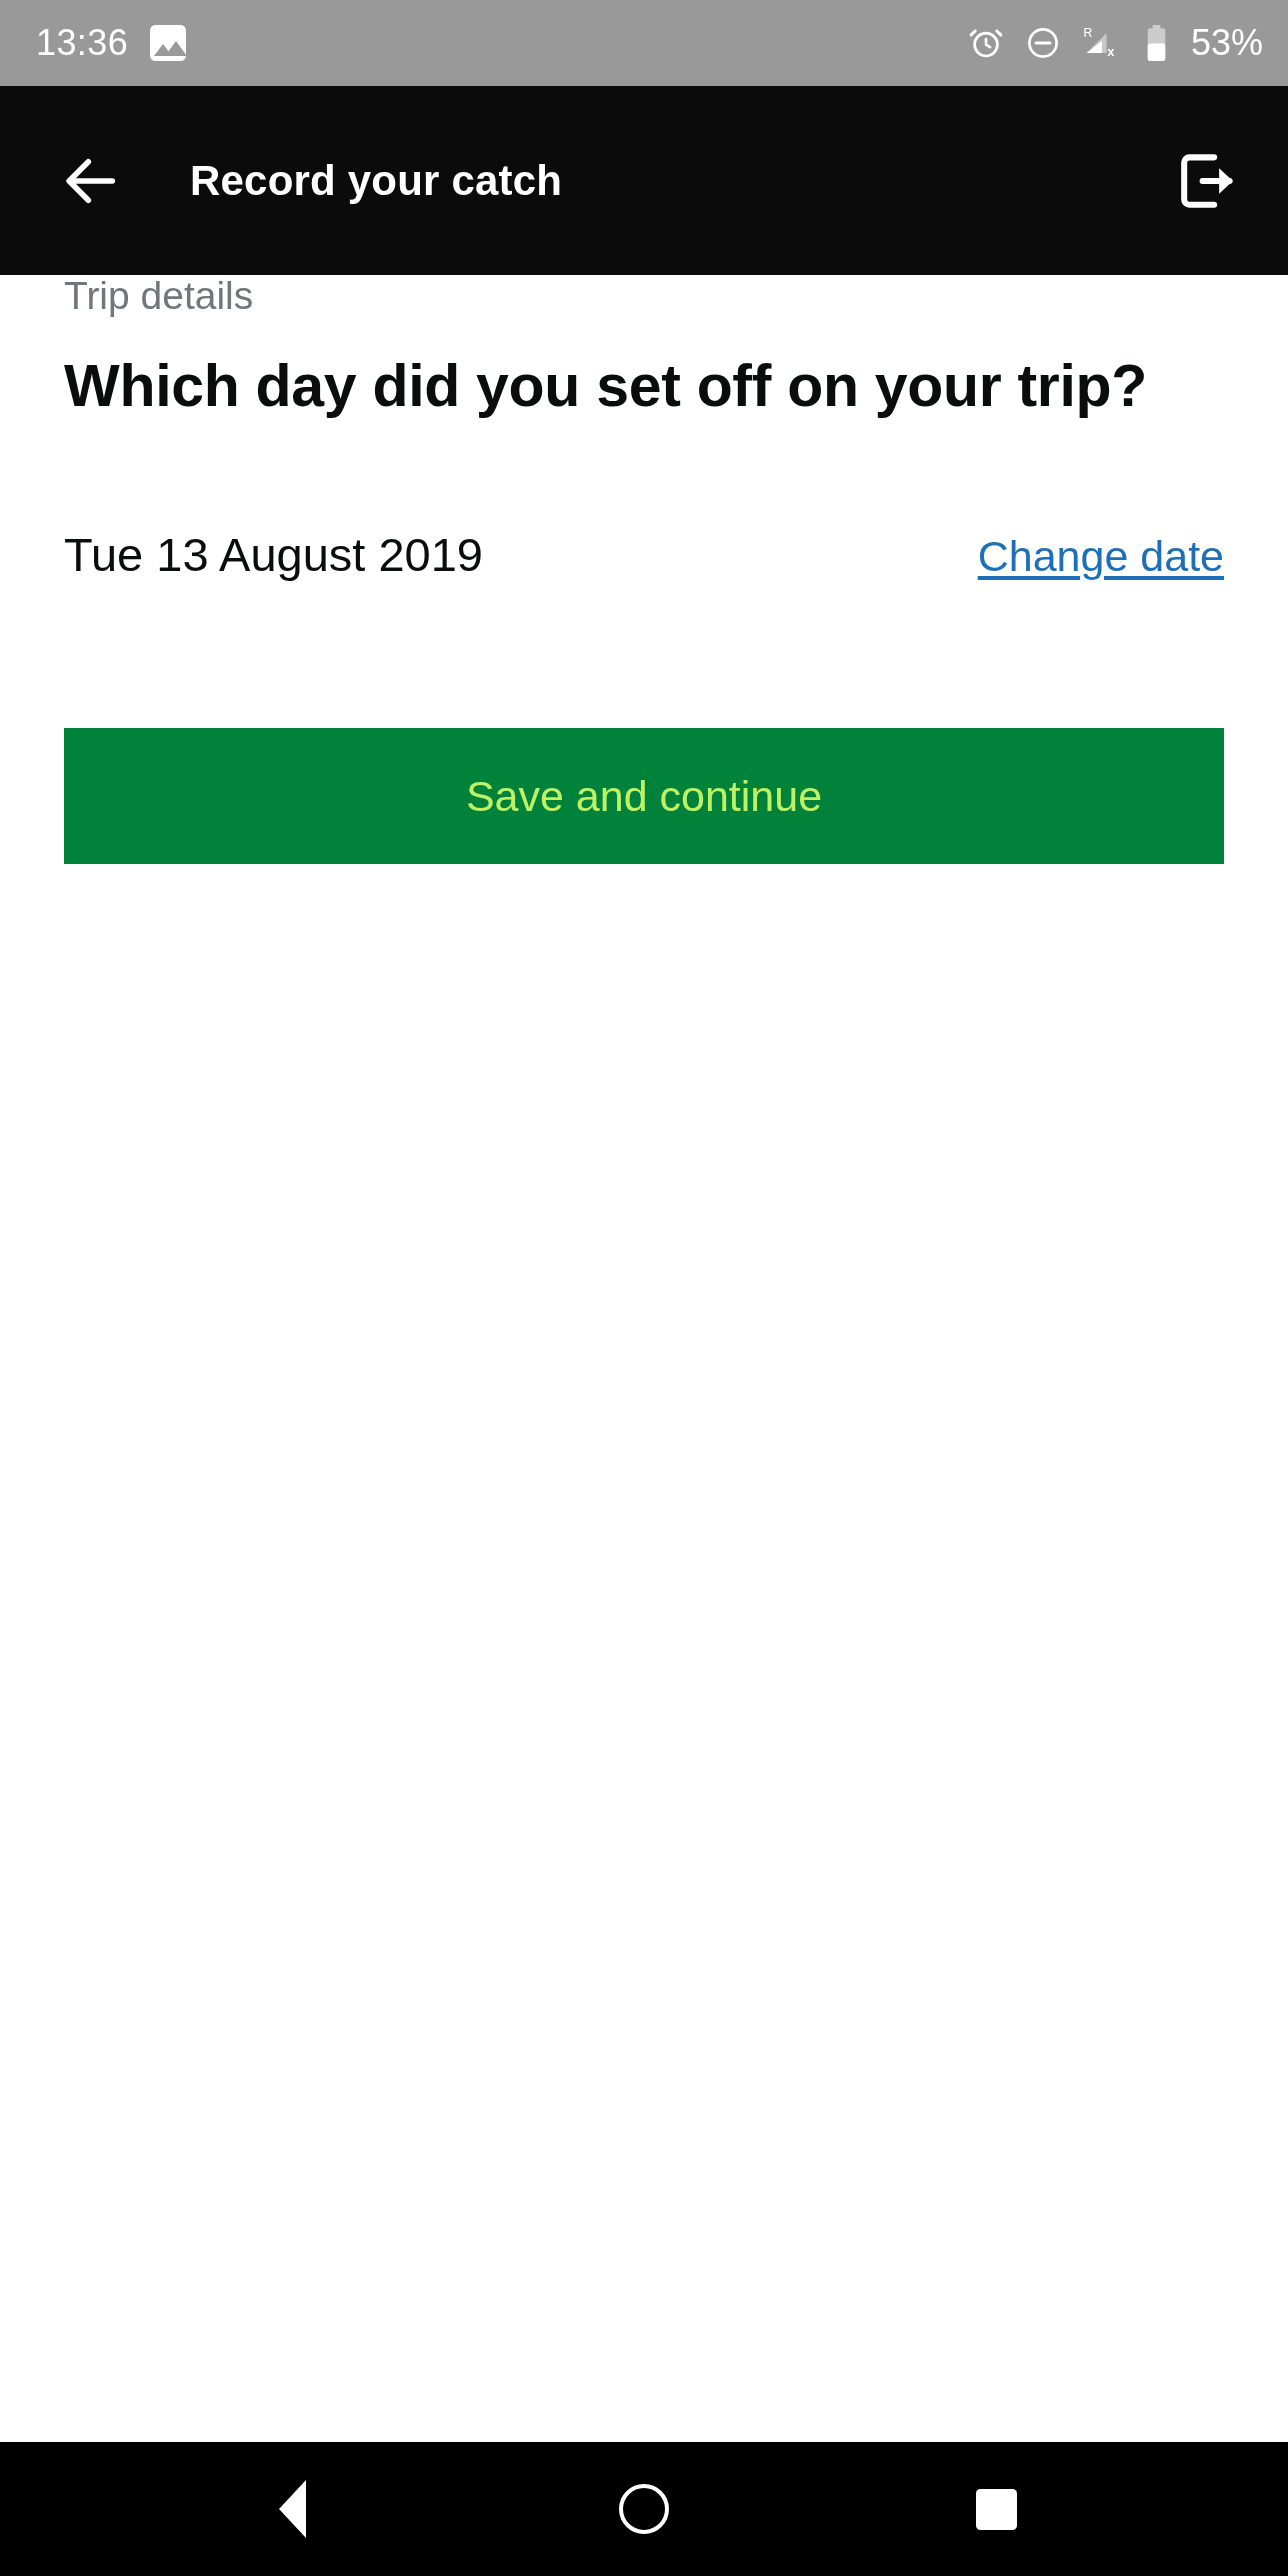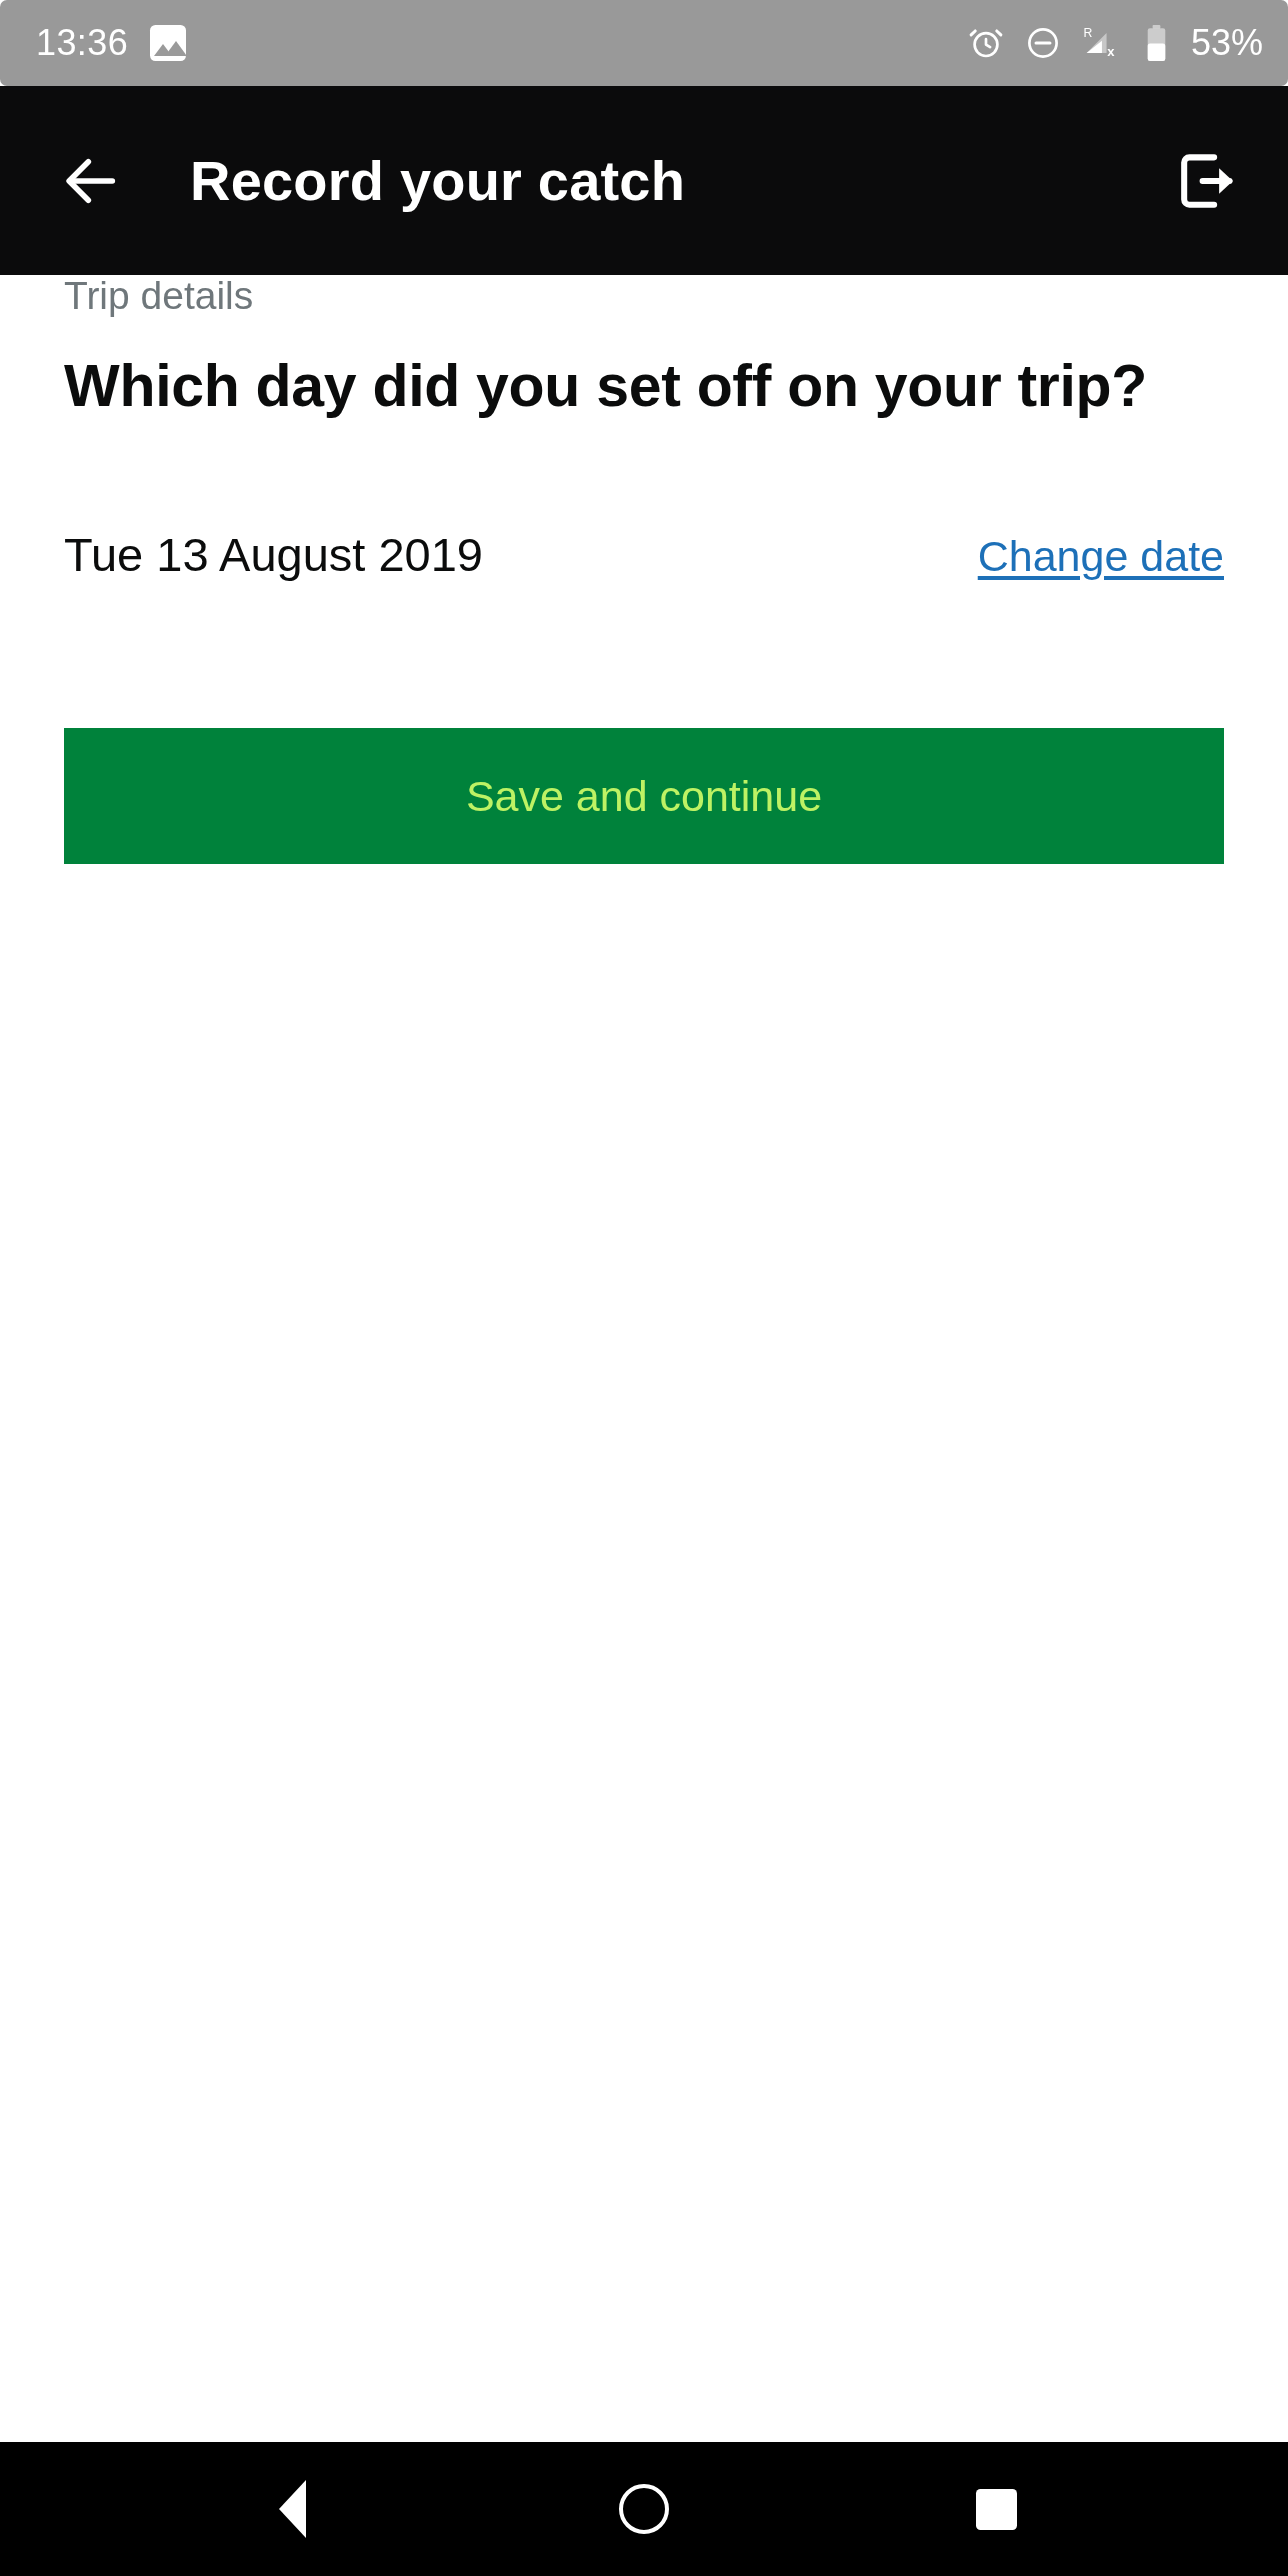--- a/index.html
+++ b/index.html
@@ -25,21 +25,20 @@
   
   .status-bar {
     height:86px;
     flex:0 0 86px;
     background:#999999;
     color:#ffffff;
     display:flex;
     align-items:center;
     justify-content:space-between;
     padding:0 25px 0 36px;
-    border-radius:7px;
   }
   .status-left {
     display:flex;
     align-items:center;
     gap:21.5px;
   }
   .status-time {
     font-size:36px;
     font-weight:400;
     letter-spacing:0.4px;
@@ -99,21 +98,21 @@
   }
   .header-back {
     width:77px; height:77px;
     display:flex;
     align-items:center;
     justify-content:center;
     flex:0 0 auto;
   }
   .header-title {
     color:#ffffff;
-    font-size:56px;
+    font-size:42px;
     font-weight:bold;
     letter-spacing:0.2px;
     margin-left:61px;
     flex:1 1 auto;
     white-space:nowrap;
   }
   .header-exit {
     width:77px; height:77px;
     display:flex;
     align-items:center;

